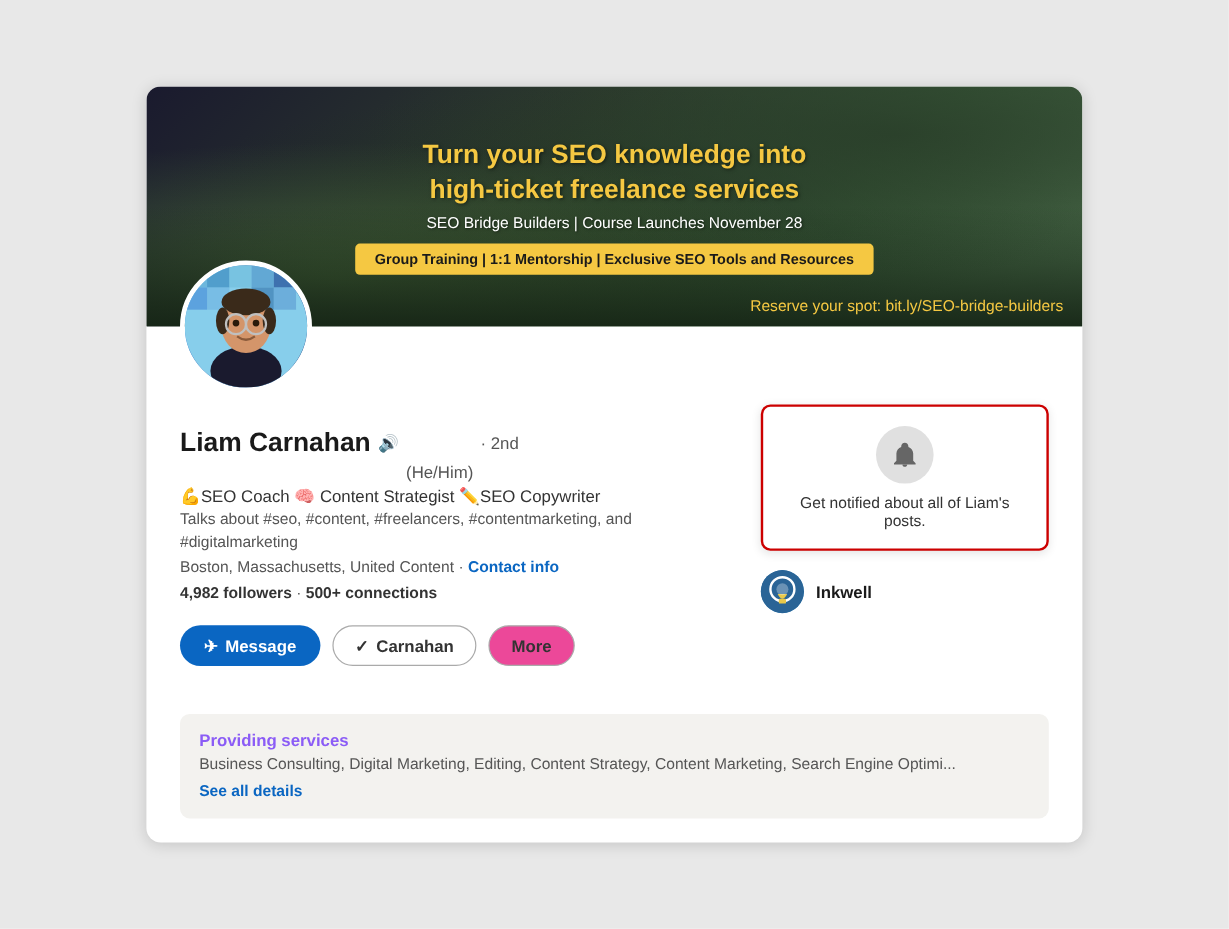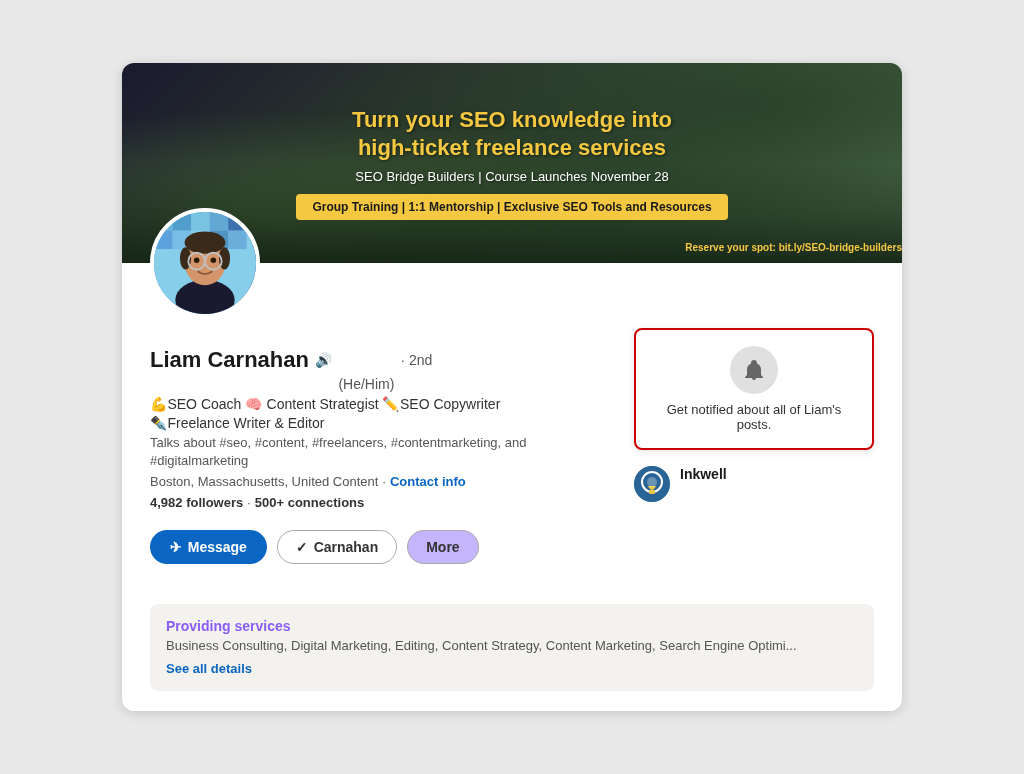--- a/index.html
+++ b/index.html
@@ -72,25 +72,24 @@
       border: none;
       border-radius: 4px;
       padding: 6px 16px;
       font-size: 12px;
       font-weight: 600;
       cursor: pointer;
     }
     .banner-link {
       position: absolute;
       bottom: 10px;
-      right: 0;
+      right: 16px;
       color: #f5c842;
-      font-size: 10px;
+      font-size: 13px;
       z-index: 2;
-      font-weight: bold;
     }
     
     .profile-section {
       position: relative;
       padding: 0 28px 20px 28px;
     }
     .avatar-wrapper {
       position: absolute;
       top: -55px;
       left: 28px;
@@ -204,20 +203,21 @@
       font-size: 13px;
       color: #333;
       text-align: center;
     }
     
     .companies {
       margin-bottom: 12px;
     }
     .company-row {
       display: flex;
+      align-items: center;
       gap: 10px;
       margin-bottom: 10px;
     }
     .company-logo {
       width: 36px;
       height: 36px;
       border-radius: 4px;
       display: flex;
       align-items: center;
       justify-content: center;
@@ -268,21 +268,21 @@
       border-radius: 20px;
       padding: 8px 18px;
       font-size: 14px;
       font-weight: 600;
       cursor: pointer;
       display: flex;
       align-items: center;
       gap: 6px;
     }
     .btn-more {
-      background: #c4b5fd;
+      background: #ec4899;
       color: #333;
       border: 1.5px solid #aaa;
       border-radius: 20px;
       padding: 8px 18px;
       font-size: 14px;
       font-weight: 600;
       cursor: pointer;
     }
     
     .services-section {
@@ -378,21 +378,20 @@
       <div class="profile-left">
 
         <div class="name-row">
           <span class="name">Liam Carnahan</span>
           <span class="speaker-emoji">🔊</span>
           <span class="pronouns">(He/Him)</span>
           <span class="degree">· 2nd</span>
         </div>
 
         <div class="tagline">💪SEO Coach 🧠 Content Strategist ✏️SEO Copywriter</div>
-        <div class="tagline">✒️Freelance Writer &amp; Editor</div>
 
         <div class="talks-about">Talks about #seo, #content, #freelancers, #contentmarketing, and #digitalmarketing</div>
 
         <div class="location-row">
           <span>Boston, Massachusetts, United Content</span>
           <span> · </span>
           <a class="contact-link">Contact info</a>
         </div>
 
         <div class="followers-row">

